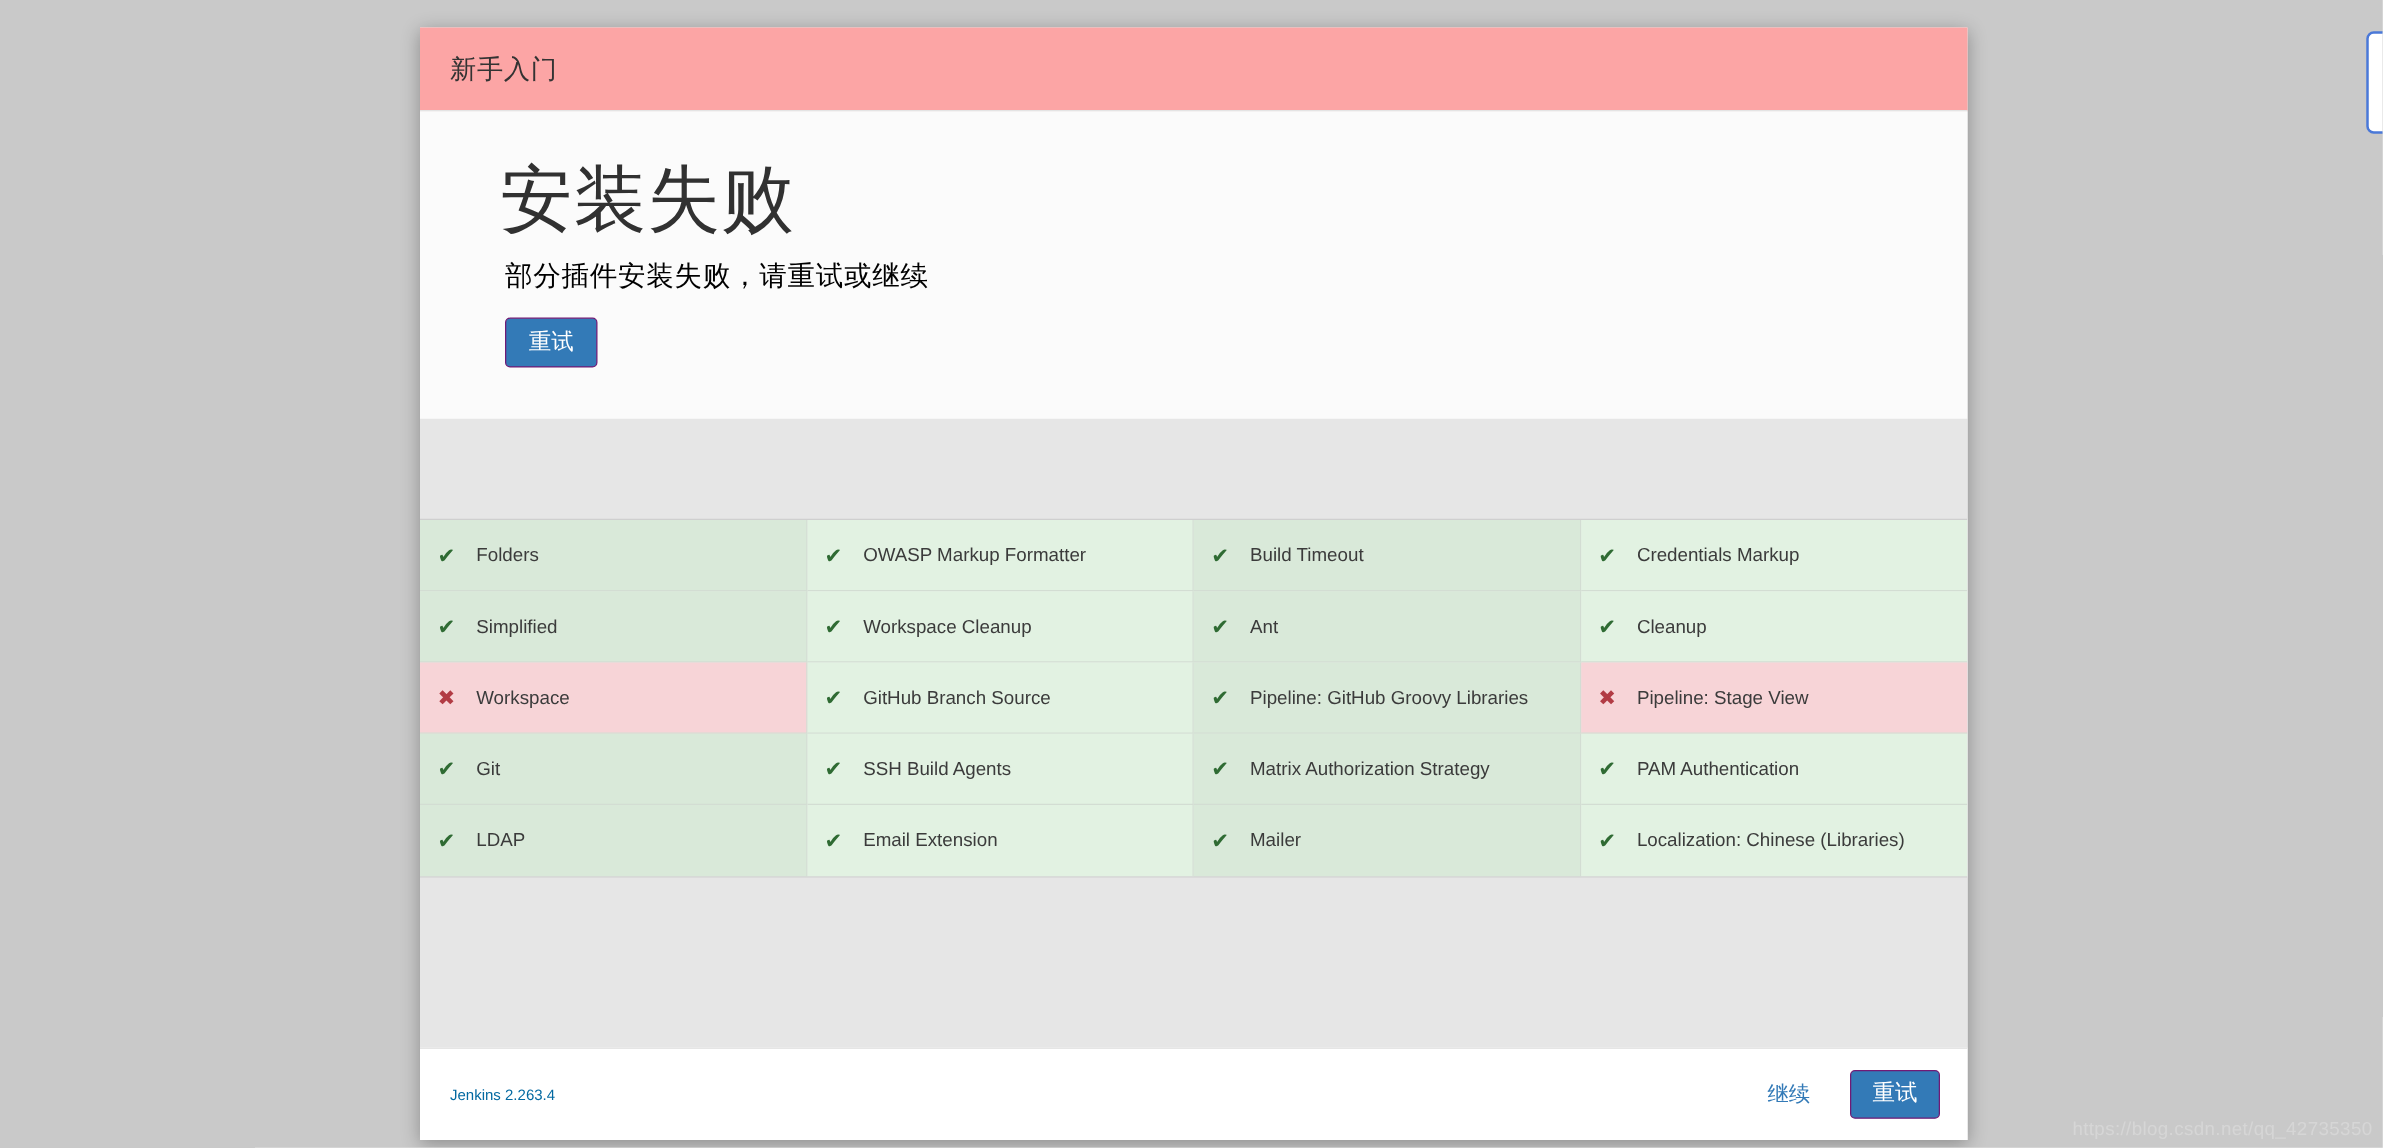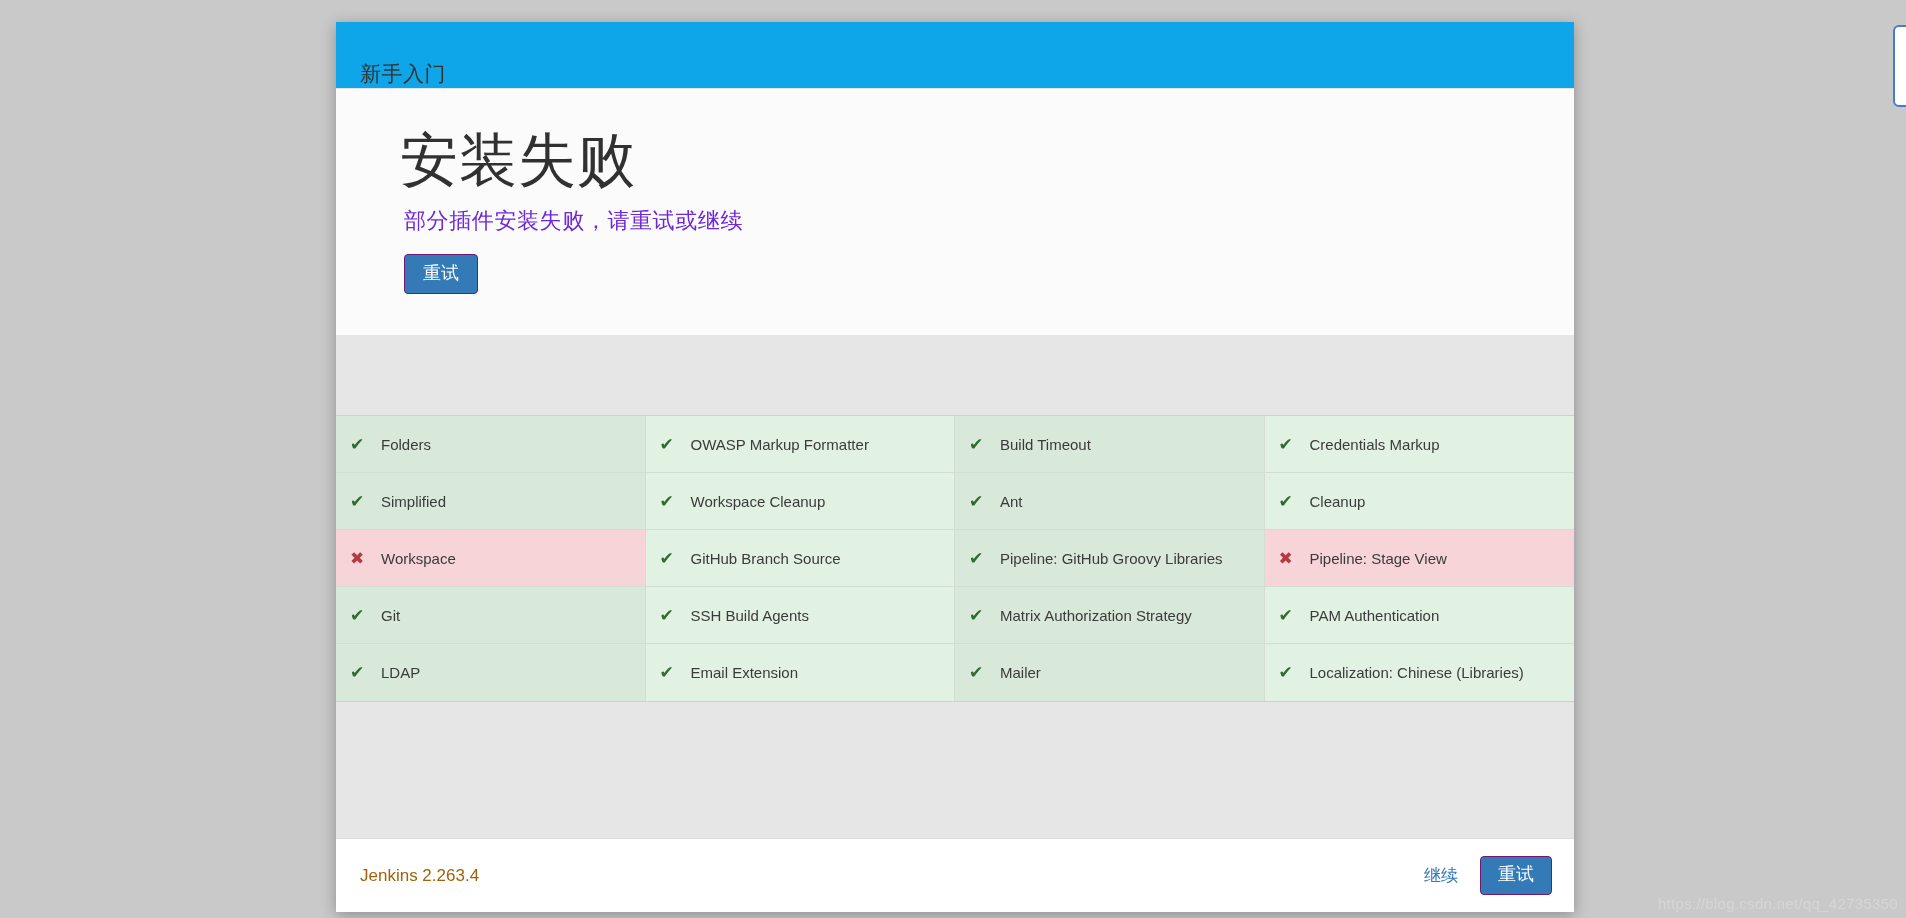--- a/index.html
+++ b/index.html
@@ -49,23 +49,23 @@
     display: flex;
     flex-direction: column;
   }
 
   
   #dialog-header {
     height: 67px;
     min-height: 67px;
     border-bottom: 1px solid #e4e4e4;
     display: flex;
-    align-items: flex-end;
+    align-items: center;
     padding: 0 24px;
-    background: #0ea5e9;
+    background: #fca5a5;
     box-sizing: border-box;
   }
   #dialog-title {
     font-size: 21px;
     color: #333333;
     letter-spacing: 0.5px;
   }
 
   
   #dialog-body {
@@ -89,21 +89,21 @@
   #hero-heading {
     font-size: 58px;
     font-weight: normal;
     color: #313131;
     margin: 0;
     line-height: 1.15;
     letter-spacing: 1px;
   }
   #hero-subheading {
     font-size: 22px;
-    color: #6d28d9;
+    color: #000000;
     margin: 12px 0 0 4px;
     letter-spacing: 0.6px;
   }
   #hero-retry-wrap {
     margin: 18px 0 0 4px;
   }
   .btn-primary {
     display: inline-block;
     background: #337ab7;
     color: #ffffff;
@@ -173,27 +173,27 @@
     min-height: 74px;
     background: #ffffff;
     border-top: 1px solid #dddddd;
     display: flex;
     align-items: center;
     justify-content: space-between;
     padding: 0 22px 0 24px;
     box-sizing: border-box;
   }
   #footer-version {
-    font-size: 17px;
-    color: #a16207;
+    font-size: 12px;
+    color: #0369a1;
   }
   #footer-actions {
     display: flex;
     align-items: center;
-    gap: 22px;
+    gap: 32px;
   }
   #continue-link {
     color: #337ab7;
     font-size: 17px;
     text-decoration: none;
     cursor: pointer;
   }
   #footer-retry {
     font-size: 18px;
     padding: 8px 17px 9px 17px;

